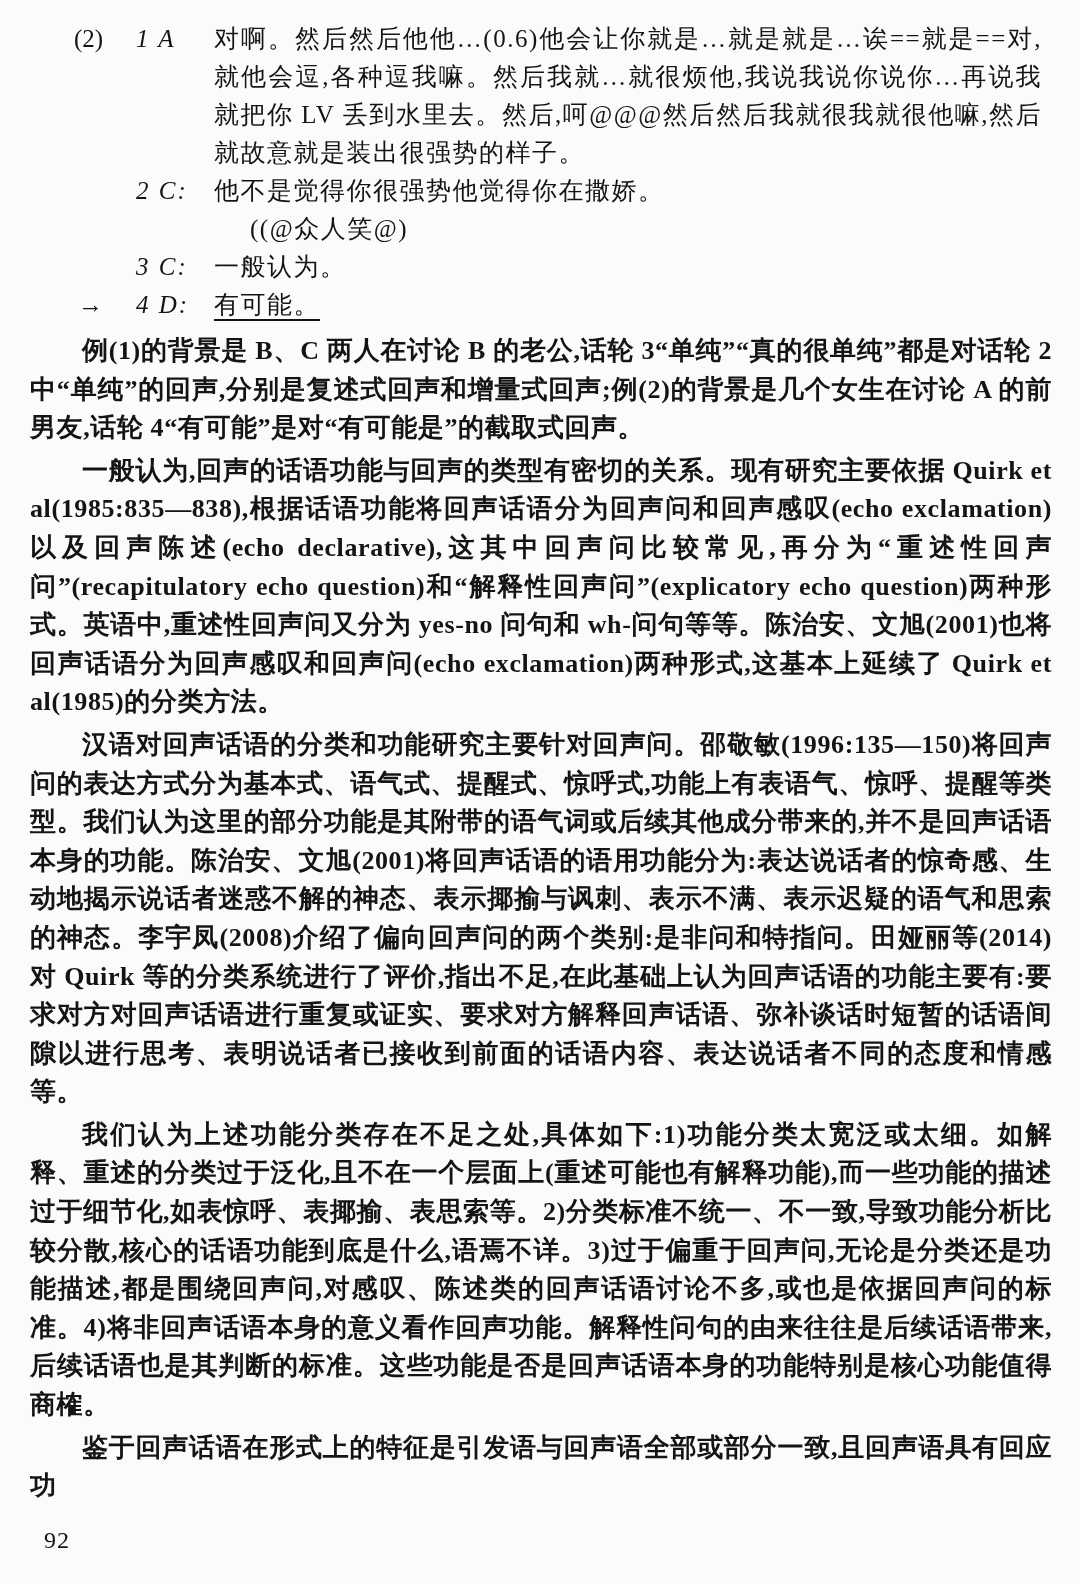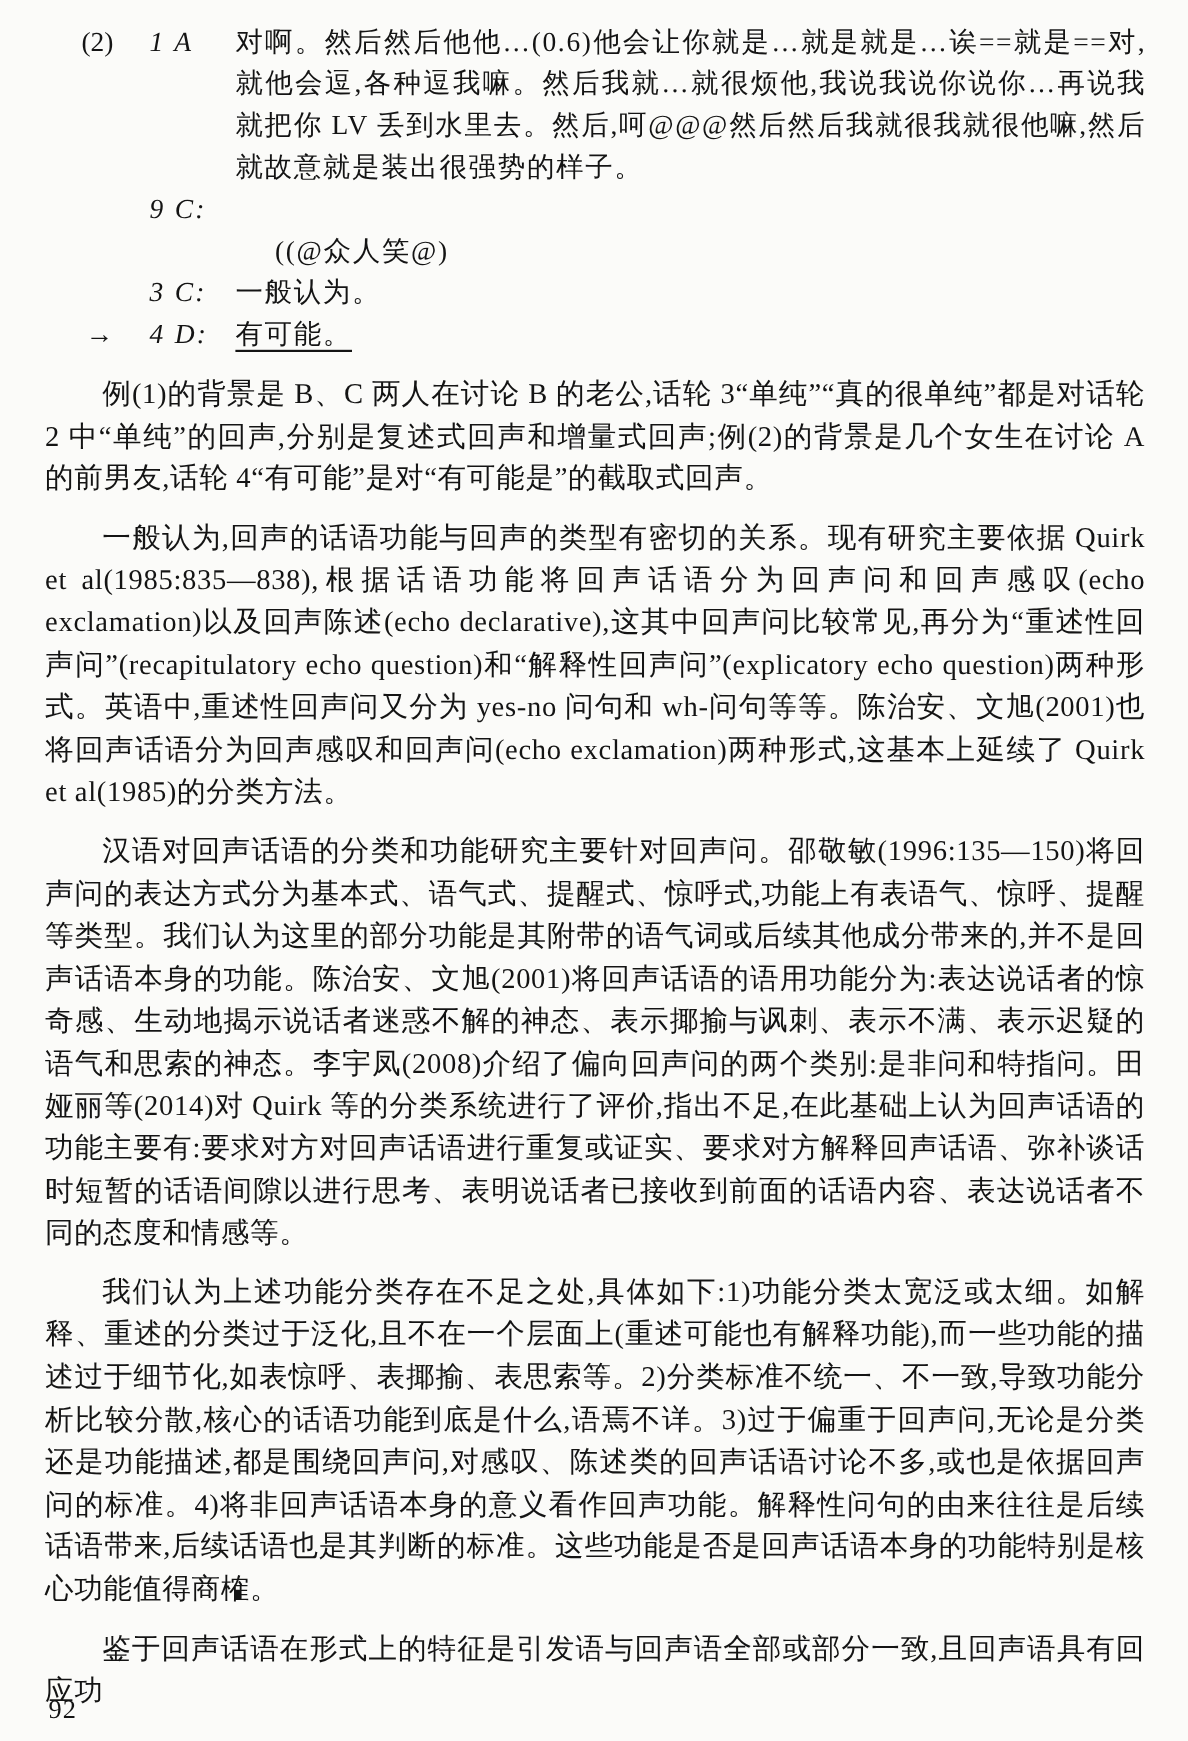--- a/index.html
+++ b/index.html
@@ -64,50 +64,52 @@
 
   
   .body-text {
     margin-top: 8px;
     font-size: 26px;
     line-height: 38.6px;
     text-align: justify;
     text-justify: inter-character;
   }
   .body-text p {
-    margin: 15px;
+    margin: 4px;
     text-indent: 2em;
     letter-spacing: 0.6px;
+    font-weight: bold;
   }
 
   
   .page-number {
     position: absolute;
     left: 44px;
-    bottom: 14px;
+    bottom: 29px;
     font-size: 24px;
     letter-spacing: 1px;
   }
 </style>
 </head>
 <body>
 
 <div class="page">
 
   <section class="transcript">
 
     <div class="t-row">
       <span class="t-ex">(2)</span>
       <span class="t-speaker">1 A</span>
       <span class="t-text">对啊。然后然后他他…(0.6)他会让你就是…就是就是…诶==就是==对,就他会逗,各种逗我嘛。然后我就…就很烦他,我说我说你说你…再说我就把你 LV 丢到水里去。然后,呵@@@然后然后我就很我就很他嘛,然后就故意就是装出很强势的样子。</span>
     </div>
 
     <div class="t-row">
       <span class="t-ex"></span>
-      <span class="t-speaker">9 C:</span>
+      <span class="t-speaker">2 C:</span>
+      <span class="t-text">他不是觉得你很强势他觉得你在撒娇。</span>
     </div>
 
     <div class="t-row">
       <span class="t-ex"></span>
       <span class="t-speaker"></span>
       <span class="t-text laughter">((@众人笑@)</span>
     </div>
 
     <div class="t-row">
       <span class="t-ex"></span>

